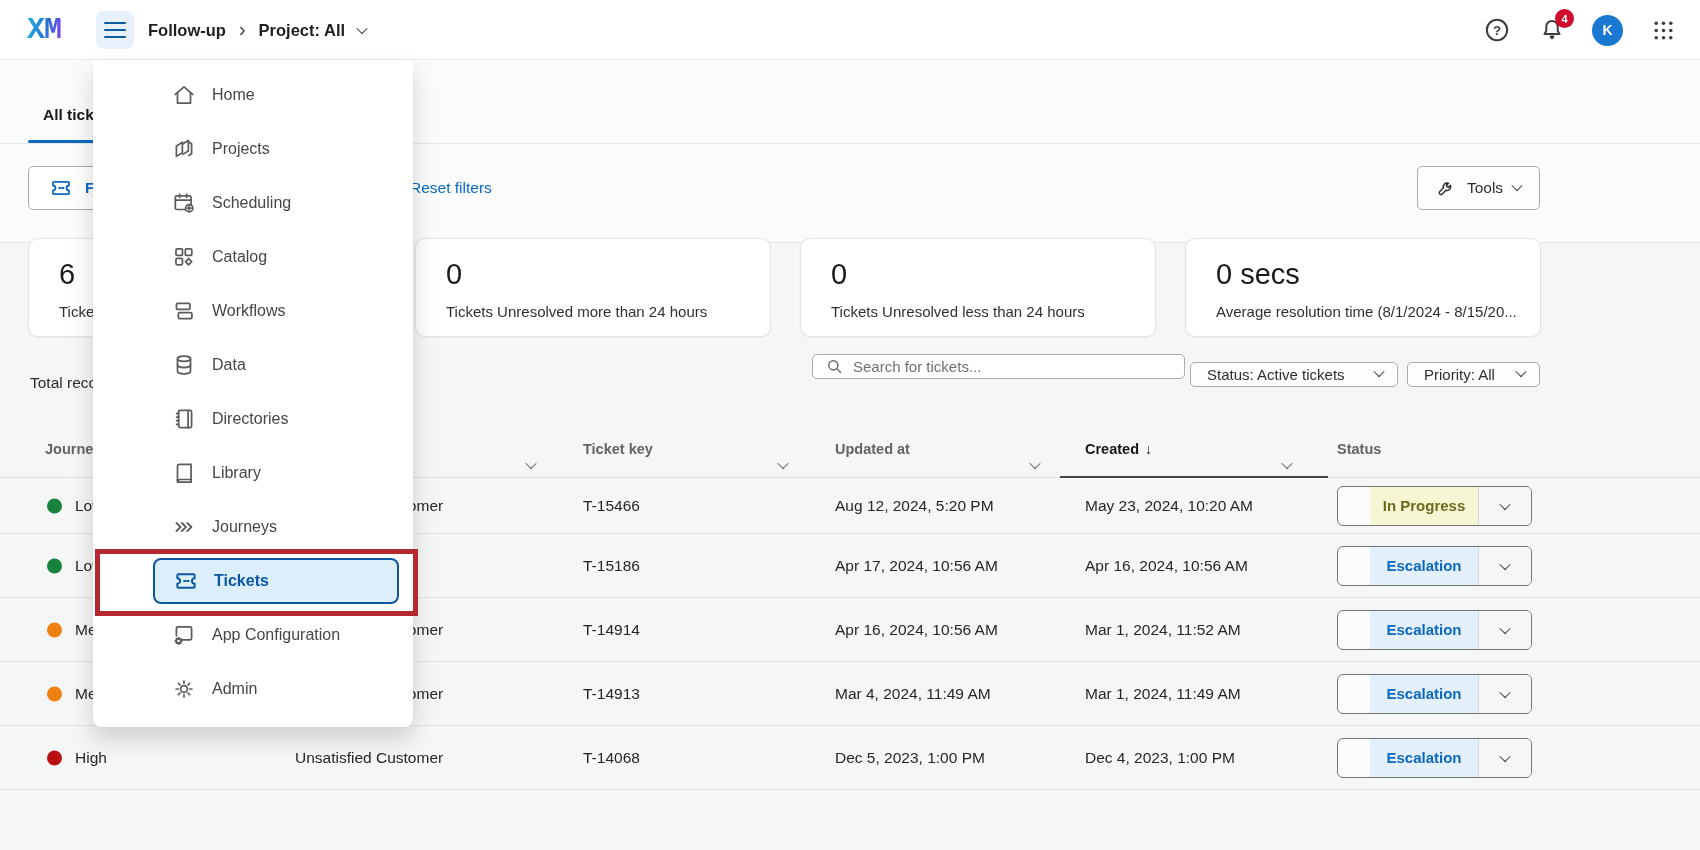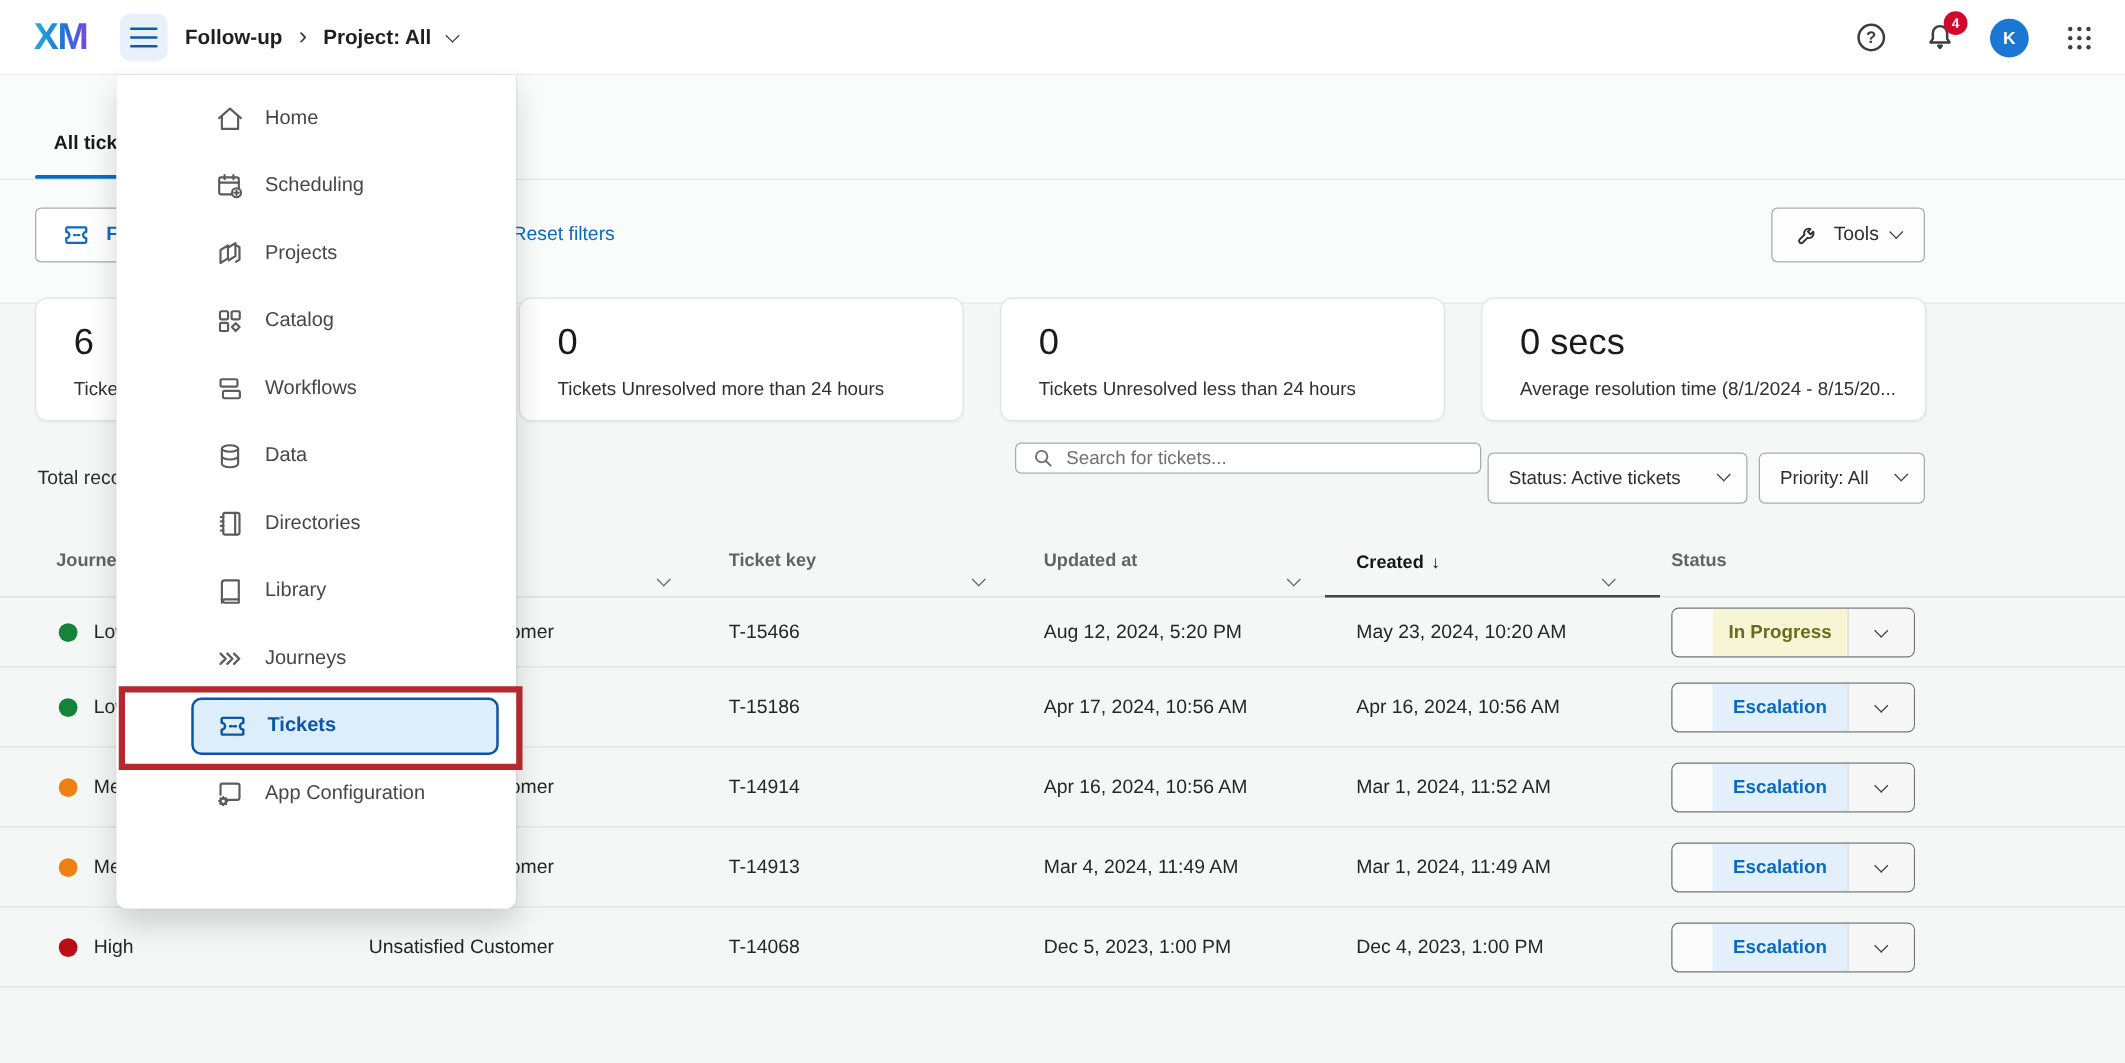--- a/index.html
+++ b/index.html
@@ -5,21 +5,21 @@
   * { margin:0; padding:0; box-sizing:border-box; }
   html,body { width:1700px; height:850px; }
   body { font-family:"Liberation Sans","DejaVu Sans",sans-serif; background:#f5f6f6; overflow:hidden; }
   #app { position:relative; width:1700px; height:850px; }
 
   
   .topbar { position:absolute; top:0; left:0; width:1700px; height:60px; background:#ffffff;
             border-bottom:1px solid #ececec; z-index:60; }
   .logo { position:absolute; left:27px; top:13px; font-size:30px; font-weight:800; letter-spacing:-1px;
           background:linear-gradient(100deg,#23b5d8 0%,#2172d8 55%,#8a3ee8 100%);
-          -webkit-background-clip:text; background-clip:text; color:transparent; cursor:pointer; }
+          -webkit-background-clip:text; background-clip:text; color:transparent; cursor:pointer;font-family:Liberation Mono, monospace; }
   .hamburger { position:absolute; left:96px; top:11px; width:38px; height:38px; border-radius:8px;
                background:#e8f1fb; display:flex; flex-direction:column; justify-content:center;
                align-items:center; gap:4.5px; cursor:pointer; }
   .hamburger span { display:block; width:22px; height:2.6px; background:#0d5ca8; border-radius:2px; }
   .breadcrumb { position:absolute; left:148px; top:0; height:60px; display:flex; align-items:center;
                 gap:13px; font-size:16.5px; color:#1f1f1f; font-weight:600; }
   .crumb-sep { color:#3c3c3c; font-size:20px; font-weight:400; line-height:1; padding-bottom:3px; }
   .chev { display:inline-block; width:8px; height:8px; border-right:1.8px solid currentColor;
           border-bottom:1.8px solid currentColor; transform:rotate(45deg) translate(-1px,-1px); }
   .topbar-right { position:absolute; right:22px; top:0; height:60px; display:flex; align-items:center; gap:25px; }
@@ -54,21 +54,21 @@
   .card .val { font-size:29px; color:#1a1a1a; line-height:1.1; }
   .card .lab { margin-top:12px; font-size:15px; color:#303030; white-space:nowrap; overflow:hidden; }
 
   
   .total { position:absolute; left:30px; top:374px; font-size:15.5px; color:#2c2c2c; white-space:nowrap; }
   .search { position:absolute; left:812px; top:354px; width:373px; height:25px; background:#fff;
             border:1px solid #ababab; border-radius:5px; display:flex; align-items:center; padding:0 12px; gap:9px; }
   .search input { border:none; outline:none; flex:1; font-size:15px; color:#2e2e2e; background:transparent;
                   font-family:inherit; }
   .search input::placeholder { color:#707070; }
-  .dd { position:absolute; top:362px; height:41px; background:#fdfdfd; border:1px solid #ababab;
+  .dd { position:absolute; top:362px; height:25px; background:#fdfdfd; border:1px solid #ababab;
         border-radius:5px; display:flex; align-items:center; justify-content:space-between;
         padding:0 14px 0 16px; font-size:15px; color:#2e2e2e; cursor:pointer; }
   .dd .chev { color:#3d3d3d; margin-top:-3px; }
   .dd-status { left:1190px; width:208px; }
   .dd-priority { left:1407px; width:133px; }
 
   
   .thead { position:absolute; top:425px; left:0; width:1700px; height:53px; border-bottom:1px solid #dcdcdc; }
   .th { position:absolute; top:16px; font-size:14.5px; font-weight:600; color:#636363; white-space:nowrap; }
   .th-chev { position:absolute; top:20px; cursor:pointer; }
@@ -313,40 +313,40 @@
 
     <div class="menu-item">
       <svg width="26" height="26" viewBox="0 0 24 24" fill="none" stroke="currentColor" stroke-width="1.6" stroke-linecap="round" stroke-linejoin="round">
         <path d="M4 11.5 12 4.5l8 7"></path>
           <path d="M6 10v9.5h12V10"></path>
       </svg>
       <span>Home</span>
     </div>
 
     <div class="menu-item">
+      <svg width="26" height="26" viewBox="0 0 24 24" fill="none" stroke="currentColor" stroke-width="1.6" stroke-linejoin="round">
+        <path d="M5 9.2l5.5-3.4v9.6L5 18.8z"></path>
+          <path d="M10.5 7.6 16 4.2v9.6l-5.5 3.4"></path>
+          <path d="M16 5.4l3 1.8v9.2l-3 1.9"></path>
+      </svg>
+      <span>Projects</span>
+    </div>
+
+    <div class="menu-item">
       <svg width="26" height="26" viewBox="0 0 24 24" fill="none" stroke="currentColor" stroke-width="1.6" stroke-linecap="round" stroke-linejoin="round">
         <rect x="4" y="5.5" width="14.5" height="12.5" rx="1.5"></rect>
           <path d="M8 3.8v3M14.5 3.8v3M4 9.3h14.5"></path>
         <circle cx="16.8" cy="16.8" r="3.3" fill="#ffffff"></circle>
           <path d="M16.8 15.2v3.2M15.2 16.8h3.2"></path>
       </svg>
       <span>Scheduling</span>
     </div>
 
     <div class="menu-item">
       <svg width="26" height="26" viewBox="0 0 24 24" fill="none" stroke="currentColor" stroke-width="1.6" stroke-linejoin="round">
-        <path d="M5 9.2l5.5-3.4v9.6L5 18.8z"></path>
-          <path d="M10.5 7.6 16 4.2v9.6l-5.5 3.4"></path>
-          <path d="M16 5.4l3 1.8v9.2l-3 1.9"></path>
-      </svg>
-      <span>Projects</span>
-    </div>
-
-    <div class="menu-item">
-      <svg width="26" height="26" viewBox="0 0 24 24" fill="none" stroke="currentColor" stroke-width="1.6" stroke-linejoin="round">
         <rect x="4.6" y="4.6" width="6" height="6" rx="1.2"></rect>
           <rect x="13.2" y="4.6" width="6" height="6" rx="1.2"></rect>
         <rect x="4.6" y="13.2" width="6" height="6" rx="1.2"></rect>
           <path d="M13.4 16.2 16.2 13.4l2.9 2.9-2.9 2.9z"></path>
       </svg>
       <span>Catalog</span>
     </div>
 
     <div class="menu-item">
       <svg width="26" height="26" viewBox="0 0 24 24" fill="none" stroke="currentColor" stroke-width="1.6" stroke-linejoin="round">
@@ -398,18 +398,25 @@
 
     <div class="menu-item">
       <svg width="26" height="26" viewBox="0 0 24 24" fill="none" stroke="currentColor" stroke-width="1.6" stroke-linecap="round" stroke-linejoin="round">
         <path d="M10 16.5h7.5A1.5 1.5 0 0 0 19 15V6a1.5 1.5 0 0 0-1.5-1.5h-11A1.5 1.5 0 0 0 5 6v6.8"></path>
         <circle cx="7" cy="17.5" r="2.1"></circle>
         <path d="M7 14.5v1M7 19.5v1M4 17.5h1M9 17.5h1M4.9 15.4l.7.7M8.4 18.9l.7.7M9.1 15.4l-.7.7M5.6 18.9l-.7.7"></path>
       </svg>
       <span>App Configuration</span>
     </div>
 
+    <div class="menu-item">
+      <svg width="26" height="26" viewBox="0 0 24 24" fill="none" stroke="currentColor" stroke-width="1.6" stroke-linecap="round" stroke-linejoin="round">
+        <circle cx="12" cy="12" r="3.2"></circle>
+        <path d="M12 6.6V4.8M12 19.2v-1.8M17.4 12h1.8M4.8 12h1.8M15.8 8.2l1.3-1.3M6.9 17.1l1.3-1.3M15.8 15.8l1.3 1.3M6.9 6.9l1.3 1.3"></path>
+      </svg>
+      <span>Admin</span>
+    </div>
 
   </div>
 
   <div class="annotation"></div>
 
 </div>
 
 </body></html>

